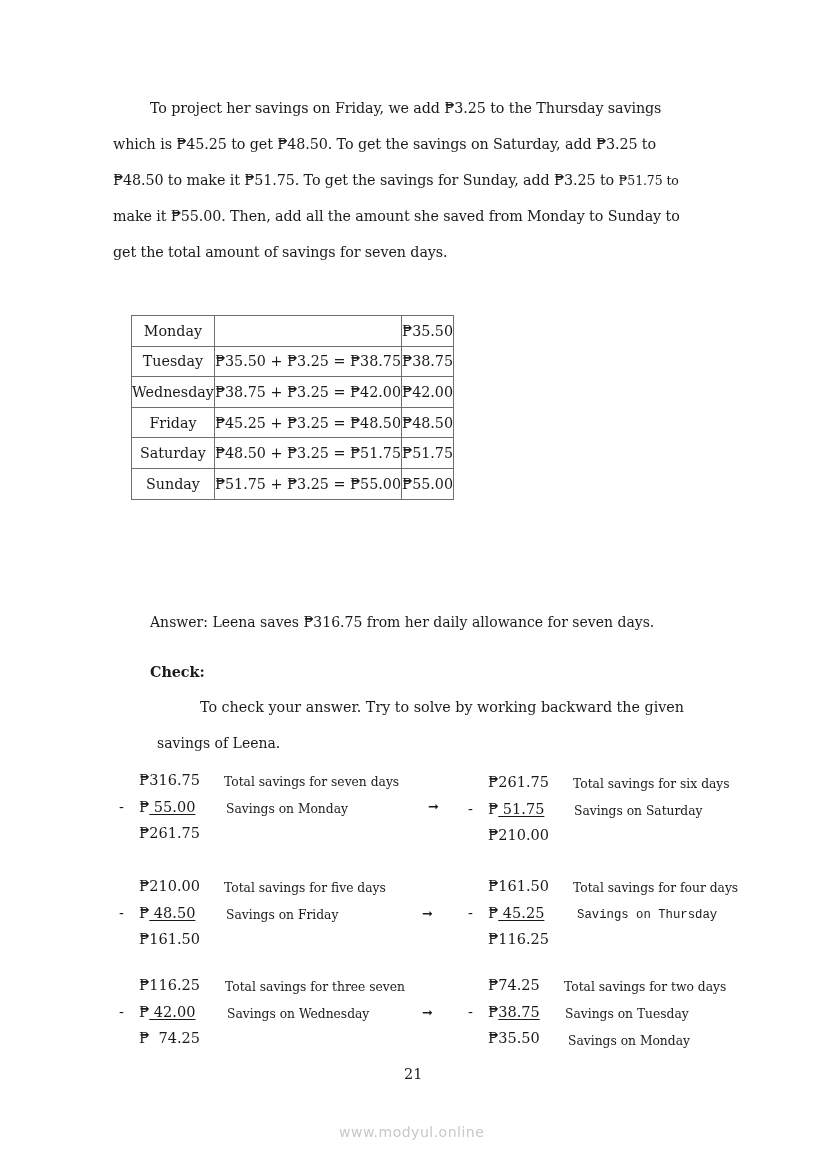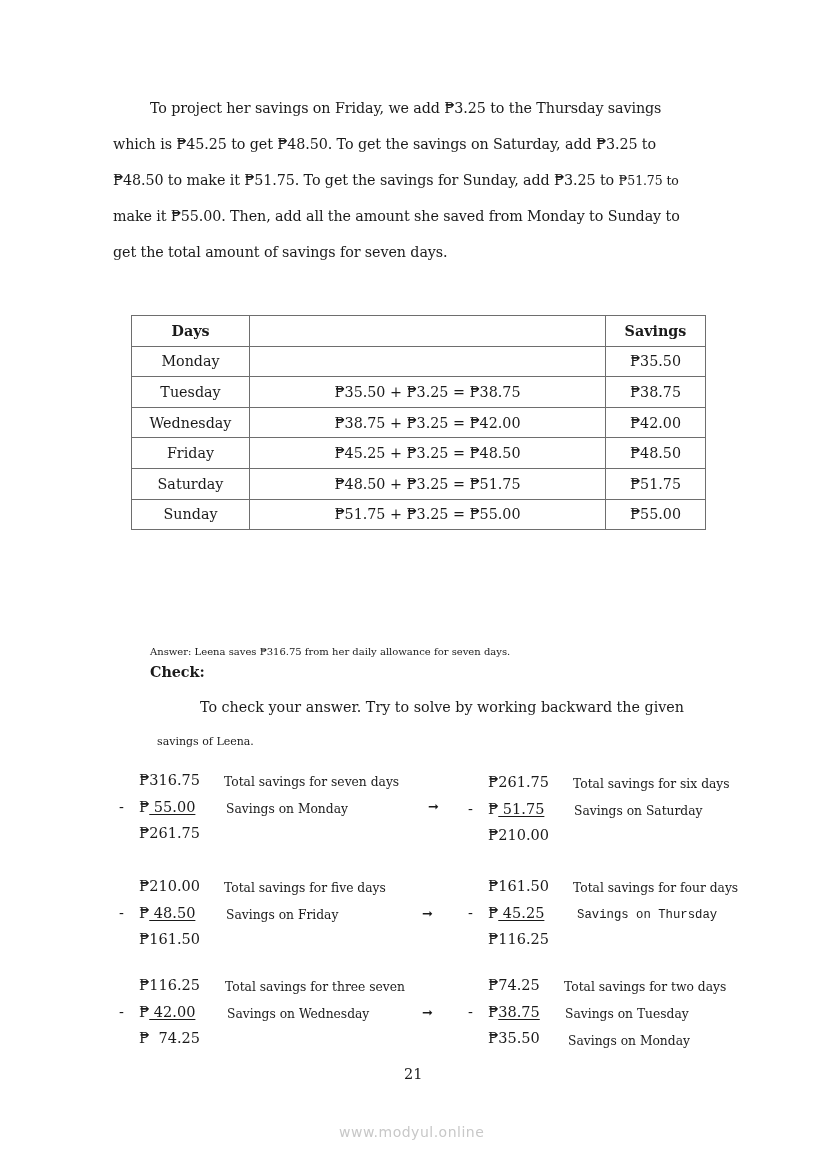--- a/index.html
+++ b/index.html
@@ -8,24 +8,24 @@
     .para { position: absolute; left: 113px; width: 600px; font-size: 14.3px; letter-spacing: -0.1px; }
     .para .line { position: absolute; left: 0; white-space: nowrap; }
     .small { font-size: 12.5px; }
     table.savings { position: absolute; left: 131px; top: 315px; border-collapse: collapse;
       font-size: 14.3px; }
     table.savings td, table.savings th { border: 1px solid #6e6e6e; height: 29.6px; padding: 0;
       text-align: center; font-weight: normal; }
     table.savings th { font-weight: bold; }
     .c1 { width: 117px; } .c2 { width: 355px; } .c3 { width: 99px; }
     .abs { position: absolute; white-space: nowrap; }
-    .answer { left: 150px; top: 646px; font-size: 10px; }
+    .answer { left: 150px; top: 614px; font-size: 14px; }
     .check-h { left: 150px; top: 664px; font-size: 14.3px; font-weight: bold; }
     .check-p1 { left: 200px; top: 699px; font-size: 14.3px; }
-    .check-p2 { left: 157px; top: 735px; font-size: 11px; }
+    .check-p2 { left: 157px; top: 735px; font-size: 14px; }
     .blk { position: absolute; width: 300px; height: 80px; }
     .blk .amt { position: absolute; left: 0; font-size: 14.5px; }
     .blk .minus { position: absolute; left: -20px; font-size: 14.5px; }
     .blk .desc { position: absolute; font-size: 12.3px; text-align: right; }
     .u { text-decoration: underline; text-underline-offset: 2px; }
     .arrow { position: absolute; font-size: 13px; font-family: "DejaVu Sans", sans-serif; }
     .pnum { left: 404px; top: 1066px; font-size: 14.5px; }
     .wm { left: 339px; top: 1124px; font-size: 14px; color: #c8c8c8;
       font-family: "DejaVu Sans", sans-serif; letter-spacing: 0.5px; }
   </style>
@@ -35,25 +35,20 @@
 <div class="para" style="top:100px;">
   <div class="line" style="top:0; left:37px;">To project her savings on Friday, we add ₱3.25 to the Thursday savings</div>
   <div class="line" style="top:36px;">which is ₱45.25 to get ₱48.50. To get the savings on Saturday, add ₱3.25 to</div>
   <div class="line" style="top:72px;"><span>₱48.50 to make it ₱51.75. To get the savings for Sunday, add ₱3.25 to </span><span class="small">₱51.75 to</span></div>
   <div class="line" style="top:108px;">make it ₱55.00. Then, add all the amount she saved from Monday to Sunday to</div>
   <div class="line" style="top:144px;">get the total amount of savings for seven days.</div>
 </div>
 
 <table class="savings">
   <tbody>
-      <tr>
-    <th class="c1">Days</th>
-    <th class="c2"></th>
-    <th class="c3">Savings</th>
-  </tr>
   <tr>
     <td>Monday</td>
     <td></td>
     <td>₱35.50</td>
   </tr>
   <tr>
     <td>Tuesday</td>
     <td>₱35.50 + ₱3.25 = ₱38.75</td>
     <td>₱38.75</td>
   </tr>

